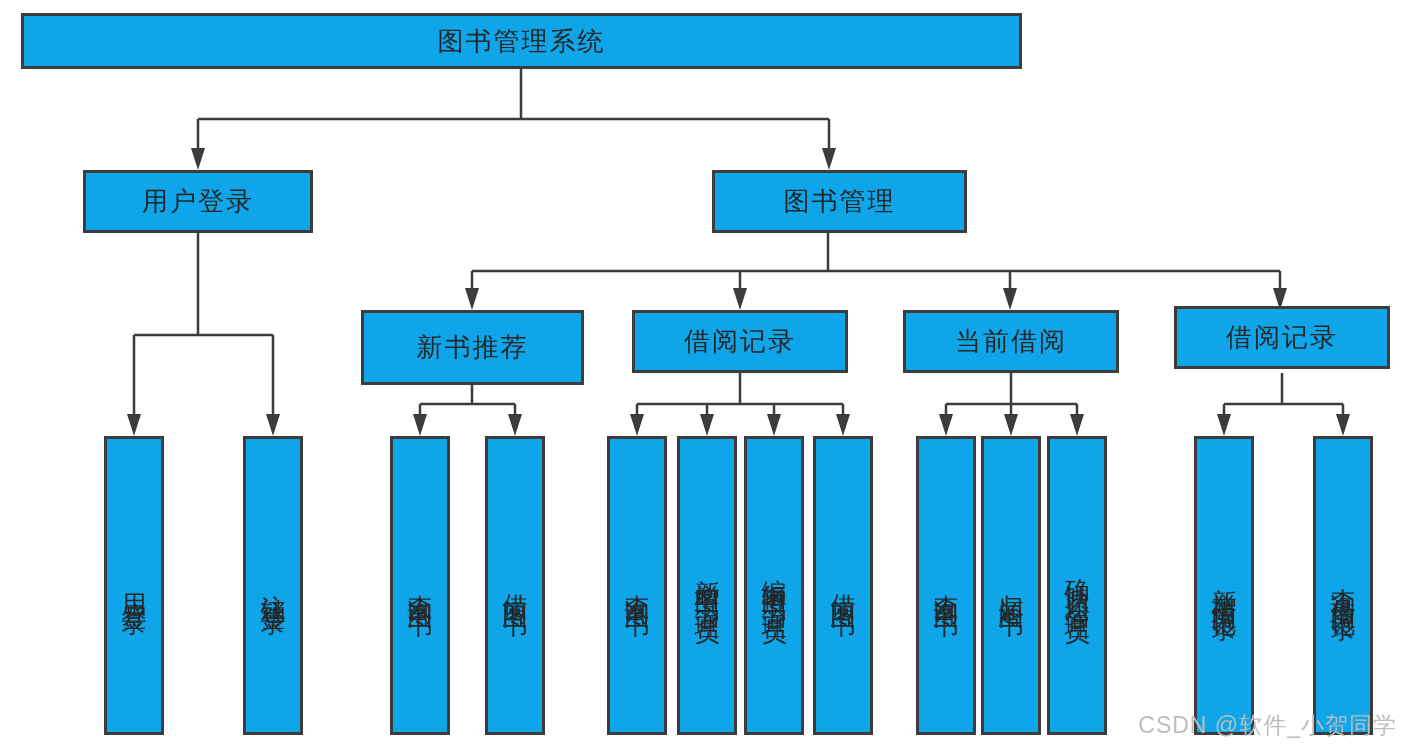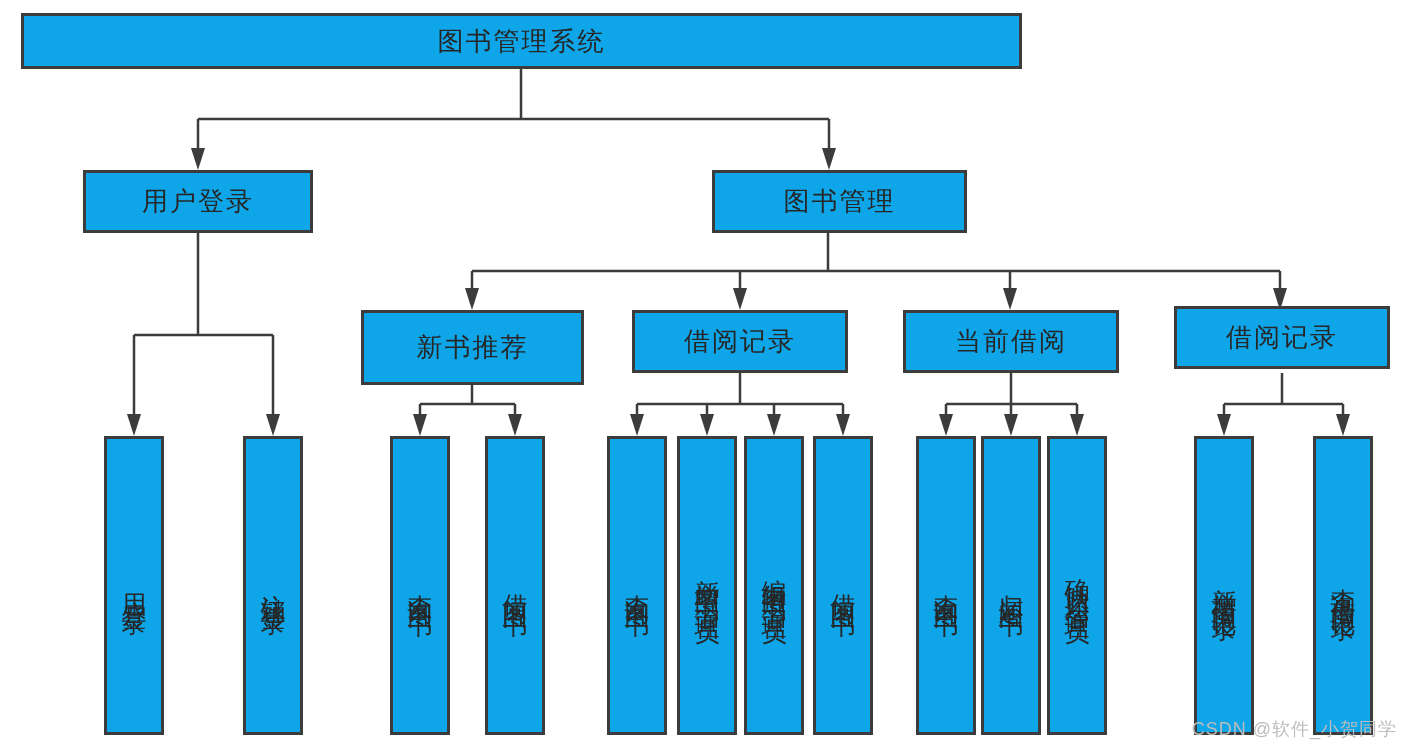--- a/index.html
+++ b/index.html
@@ -21,21 +21,21 @@
     z-index:2;
   }
   .h  { font-size:26px; letter-spacing:2px; white-space:nowrap; }
   .v  {
     writing-mode:vertical-rl;
     text-orientation:mixed;
     font-size:25px; letter-spacing:6px; line-height:1;
   }
   .watermark {
     position:absolute; right:8px; bottom:6px;
-    font-size:18px; letter-spacing:1px;
+    font-size:23px; letter-spacing:1px;
     color:var(--wm,#bdbdbd);
     z-index:5; white-space:nowrap;
   }
 </style>
 </head>
 <body>
 
 <div class="stage">
 
   <svg class="connectors" viewBox="0 0 1405 747" xmlns="http://www.w3.org/2000/svg">

